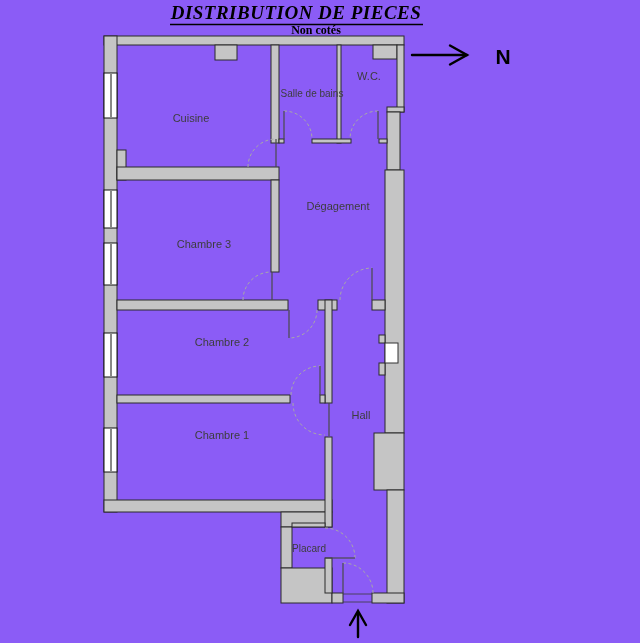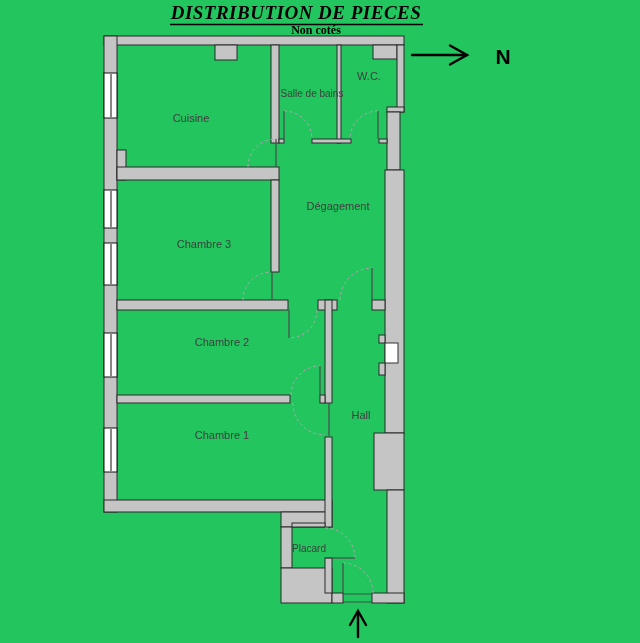--- a/index.html
+++ b/index.html
@@ -3,21 +3,21 @@
 <meta charset="utf-8">
 <style>
   html, body {
     margin: 0; padding: 0;
     background: #ffffff;
     font-family: "Liberation Sans", "DejaVu Sans", sans-serif;
   }
   .stage {
     position: relative;
     width: 640px; height: 643px;
-    background: #22c55e;
+    background: #8b5cf6;
     overflow: hidden;
   }
   svg { display: block; }
 
   
   .wall   { fill: #c5c5c5; stroke: #2b2b2b; stroke-width: 1; }
   .thinwall { fill: #c5c5c5; stroke: #2b2b2b; stroke-width: 1; }
   .window { fill: #ffffff; stroke: #111111; stroke-width: 1; }
   .winline { stroke: #111111; stroke-width: 1; }
   .niche  { fill: #ffffff; stroke: #333333; stroke-width: 1; }

